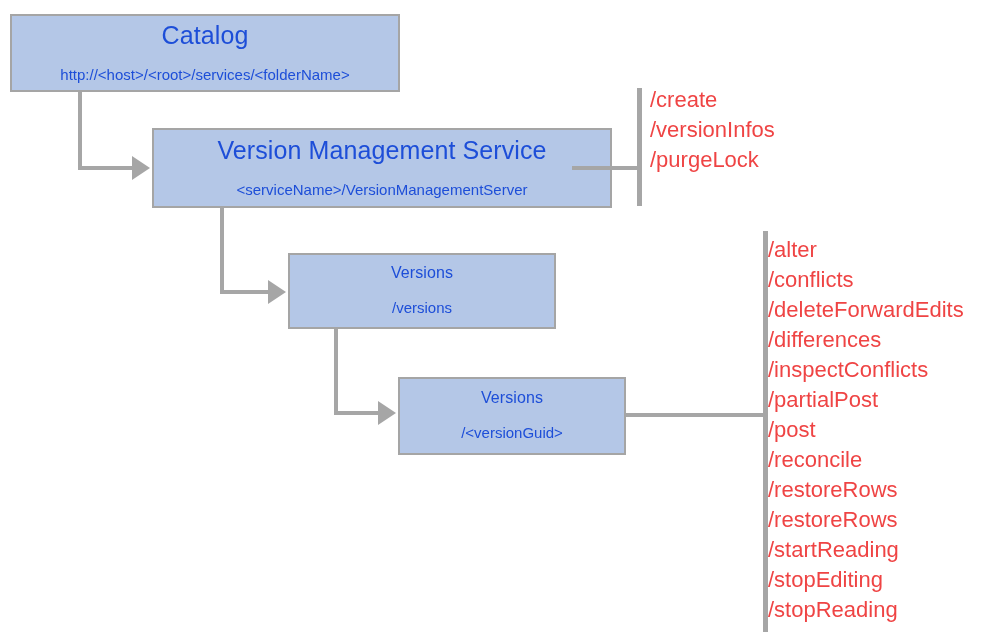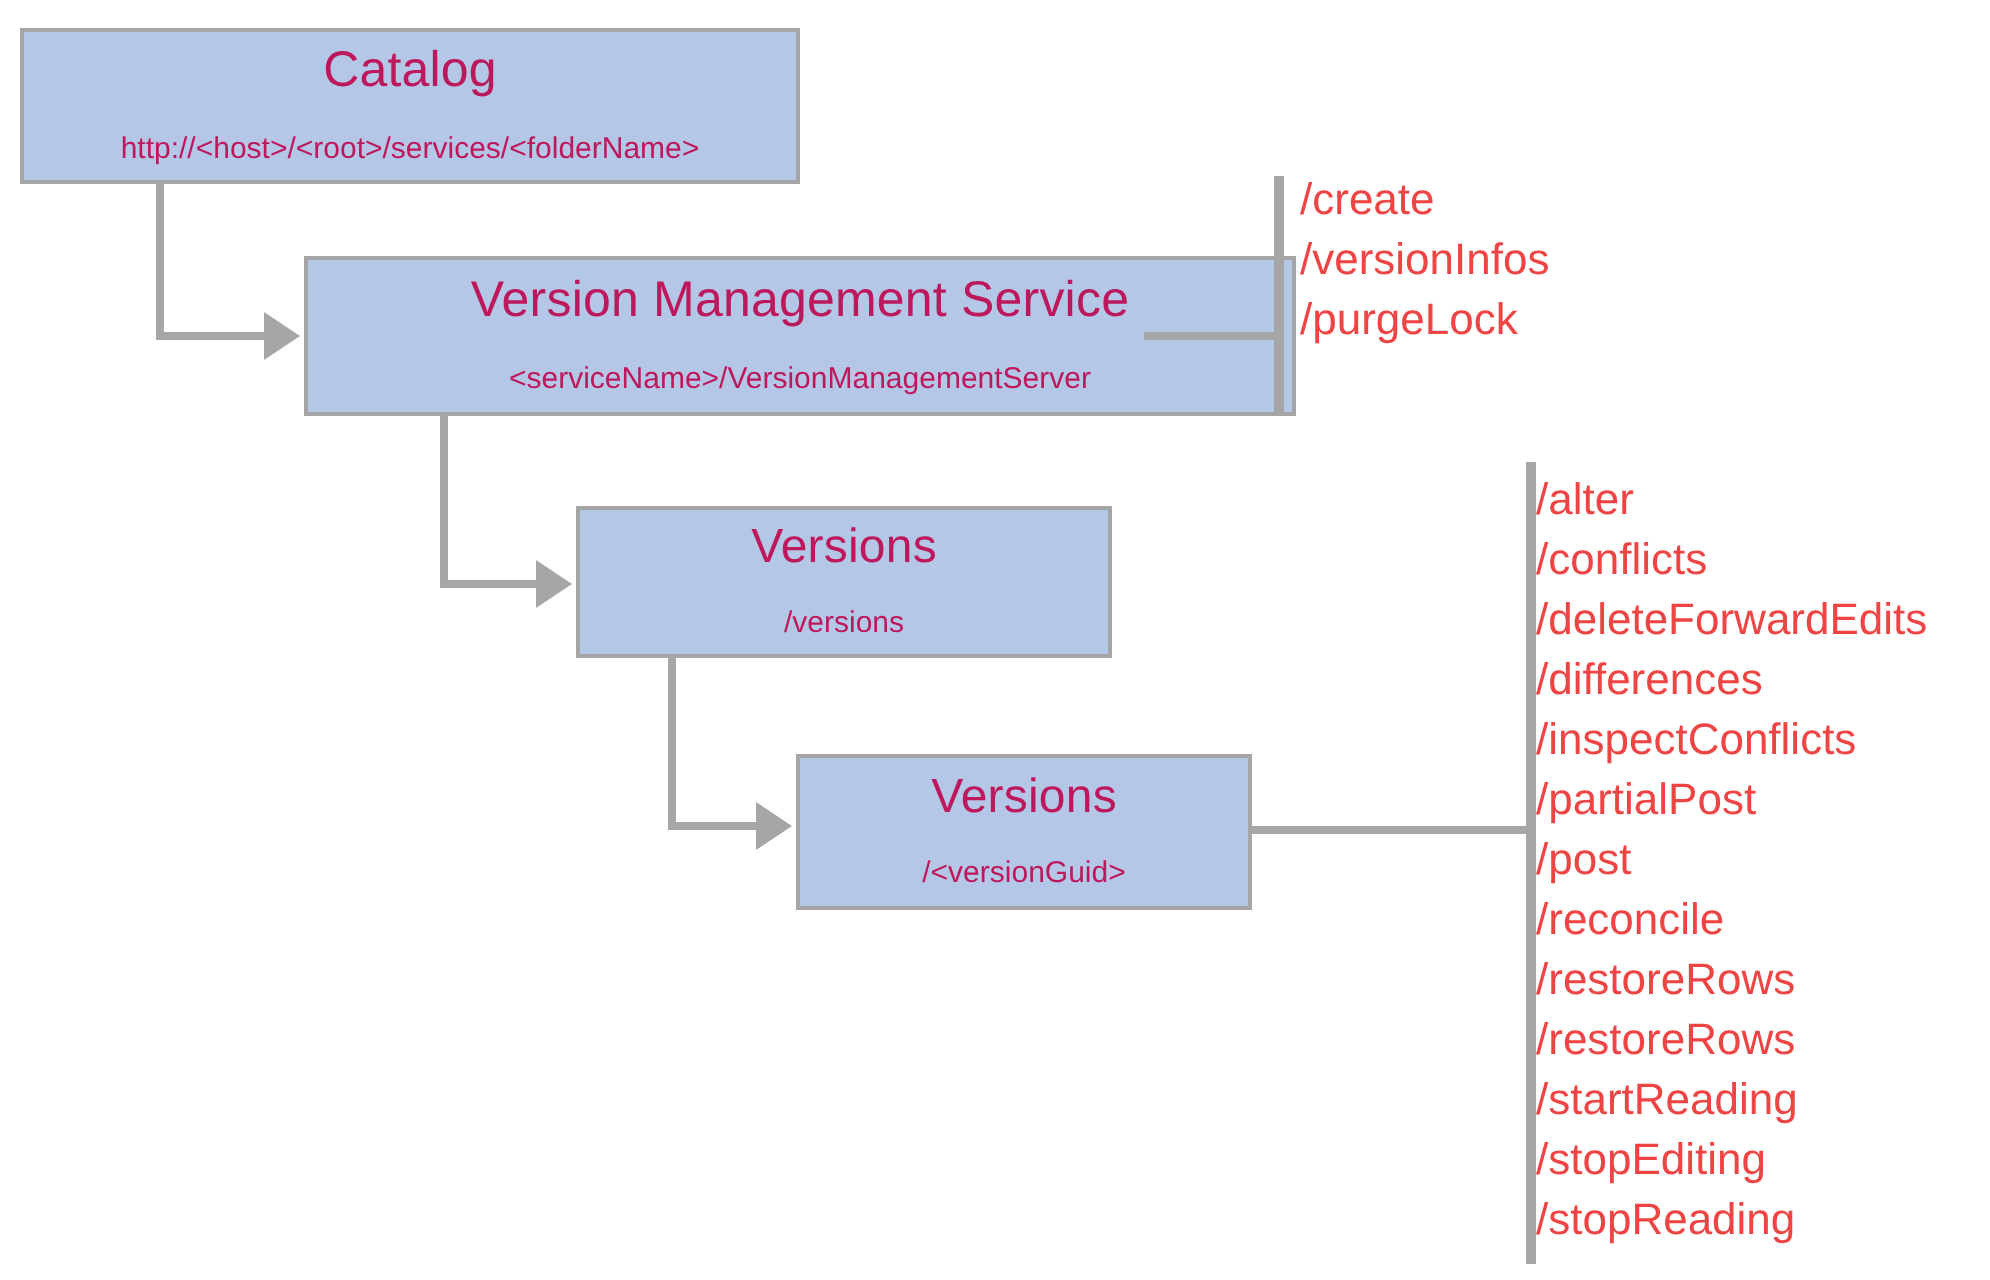--- a/index.html
+++ b/index.html
@@ -19,36 +19,36 @@
   .node {
     position: absolute;
     box-sizing: border-box;
     background: #b4c7e7;
     border: 2px solid #a5a5a5;
     display: flex;
     flex-direction: column;
     align-items: center;
     justify-content: center;
     text-align: center;
-    color: #be185d;
+    color: #1d4ed8;
     padding: 6px 6px;
   }
   .node-title {
     font-size: 25px;
     line-height: 1.15;
     letter-spacing: 0.1px;
     white-space: nowrap;
   }
   .node-path {
     font-size: 15px;
     line-height: 1.25;
     margin-top: 16px;
     white-space: nowrap;
   }
-  .node-sm .node-title { font-size: 24px; text-align: center; }
+  .node-sm .node-title { font-size: 16px; text-align: center; }
 
   
   .conn-v, .conn-h, .bracket {
     position: absolute;
     background: #a6a6a6;
   }
   .conn-v { width: 4px; }
   .conn-h { height: 4px; }
   .bracket { width: 5px; }
   .arrowhead {
@@ -77,21 +77,21 @@
 
   <div class="node" id="node-catalog" style="left:10px; top:14px; width:390px; height:78px;">
     <div class="node-title">Catalog</div>
     <div class="node-path">http://&lt;host&gt;/&lt;root&gt;/services/&lt;folderName&gt;</div>
   </div>
 
   <div class="conn-v" style="left:78px; top:92px; height:78px;"></div>
   <div class="conn-h" style="left:78px; top:166px; width:56px;"></div>
   <div class="arrowhead" style="left:132px; top:156px;"></div>
 
-  <div class="node" id="node-vms" style="left:152px; top:128px; width:496px; height:80px;">
+  <div class="node" id="node-vms" style="left:152px; top:128px; width:460px; height:80px;">
     <div class="node-title">Version Management Service</div>
     <div class="node-path">&lt;serviceName&gt;/VersionManagementServer</div>
   </div>
 
   <div class="conn-h" style="left:572px; top:166px; width:70px;"></div>
   <div class="bracket" style="left:637px; top:88px; height:118px;"></div>
 
   <div class="oplist" id="oplist-vms" style="left:650px; top:85px;">
     <span class="op">/create</span>
     <span class="op">/versionInfos</span>

